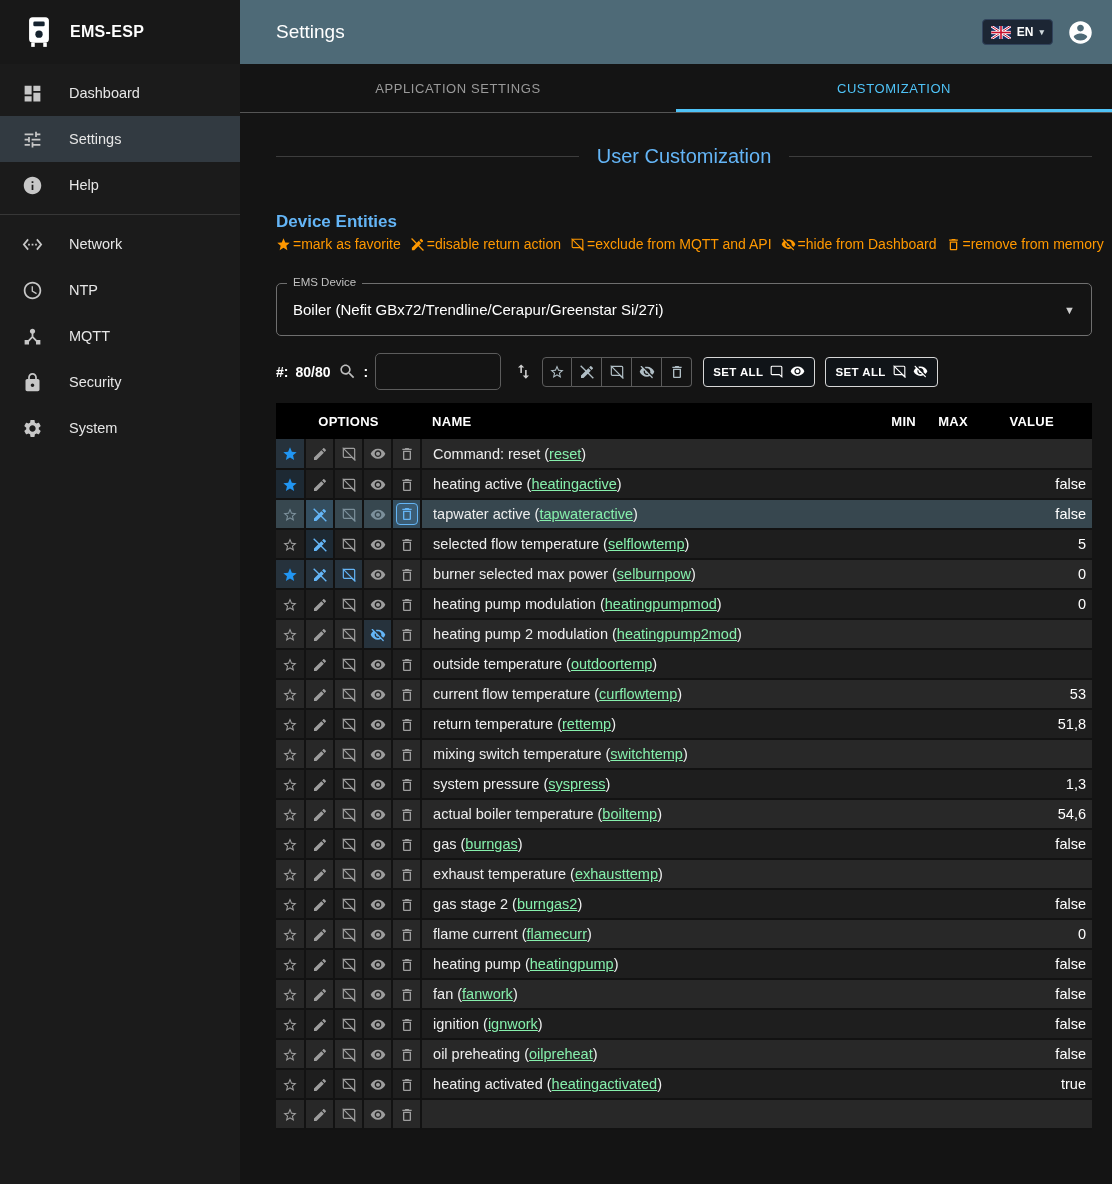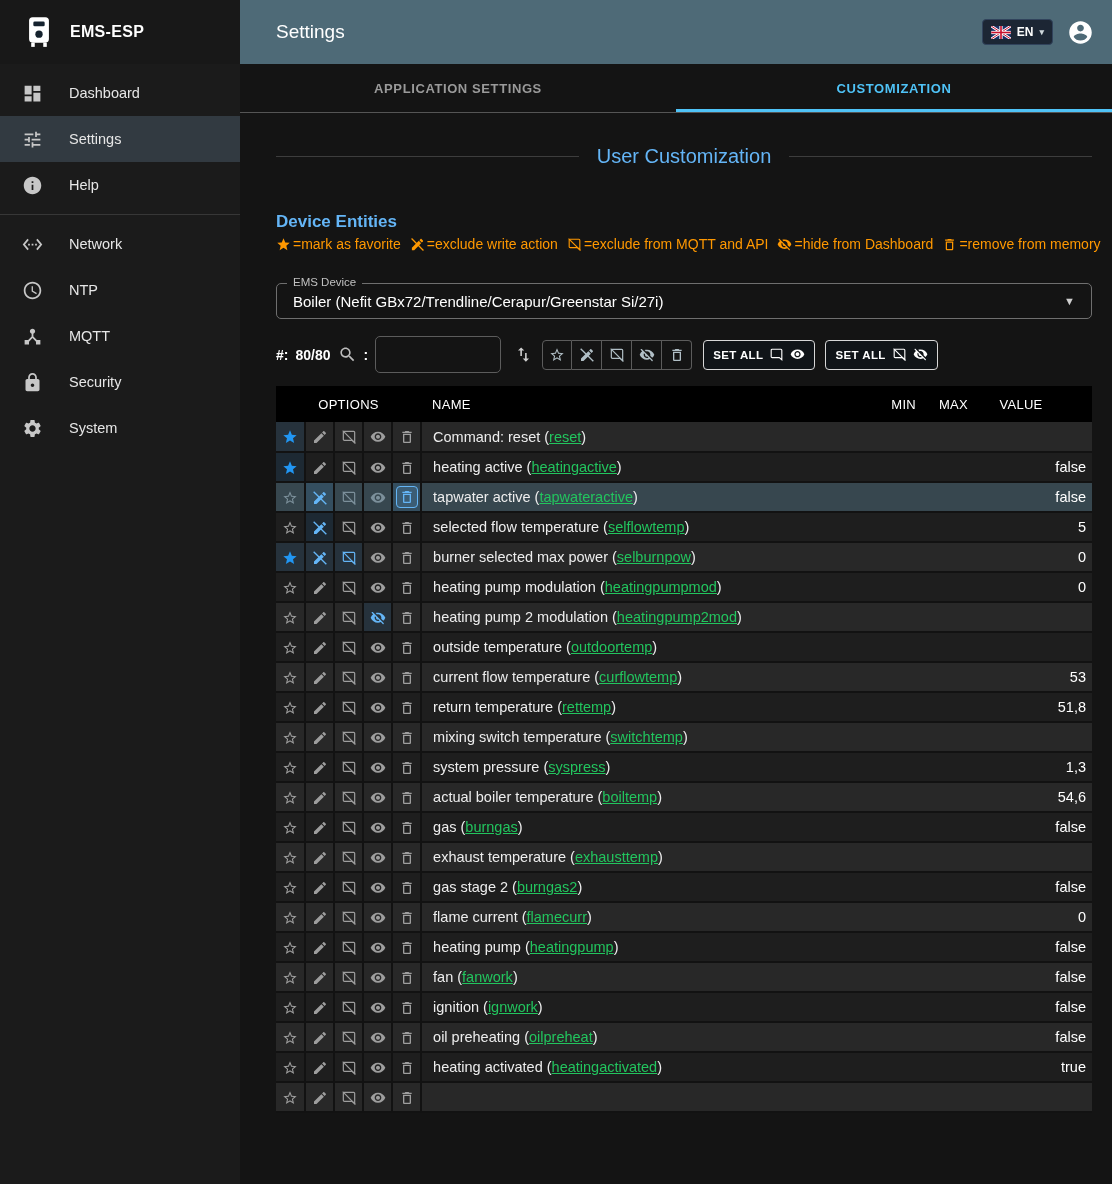--- a/index.html
+++ b/index.html
@@ -22,37 +22,37 @@
 .topbar{height:64px;flex:0 0 64px;background:#4e6a77;display:flex;align-items:center;padding:0 18px 0 36px;}
 .topbar-title{color:#fff;font-size:19px;font-weight:500;}
 .topbar-right{margin-left:auto;display:flex;align-items:center;gap:14px;}
 .lang-btn{display:flex;align-items:center;gap:6px;background:#1c2634;border:1px solid #31435c;border-radius:4px;color:#fff;font-size:12px;font-weight:bold;padding:5px 8px;cursor:pointer;font-family:inherit;}
 .flag svg{width:20px;height:13px;border-radius:1px;display:block;}
 .caret{font-size:9px;color:#cfd8dc;}
 .account-btn{color:#fff;display:flex;cursor:pointer;background:none;border:none;}
 .account-btn svg{width:27px;height:27px;}
 
 .tab-bar{height:49px;flex:0 0 49px;display:flex;background:#141414;border-bottom:1px solid rgba(255,255,255,.28);}
-.tab{flex:1;display:flex;align-items:center;justify-content:center;font-size:13px;font-weight:bold;letter-spacing:.6px;color:#9a9a9a;cursor:pointer;}
+.tab{flex:1;display:flex;align-items:center;justify-content:center;font-size:13px;font-weight:normal;letter-spacing:.6px;color:#9a9a9a;cursor:pointer;}
 .tab.active{color:#4fc3f7;box-shadow:inset 0 -3px 0 #4fc3f7;}
 
 .content{flex:1;padding:24px 20px 0 36px;overflow:hidden;}
 .title-row{display:flex;align-items:center;gap:18px;margin-top:8px;}
 .title-row .line{flex:1;height:1px;background:#3d3d3d;}
 .page-title{color:#64b5f6;font-size:20px;font-weight:400;}
 .section-title{color:#64b5f6;font-size:17px;font-weight:bold;margin-top:44px;}
 .hint{color:#ff9800;font-size:13.5px;margin-top:19px;}
 .legend{display:flex;align-items:flex-start;margin-top:4px;color:#ff9800;font-size:14px;white-space:nowrap;}
 .legend-item{display:inline-flex;align-items:center;margin-right:9px;}
 .legend-icon{margin-right:2px;}
 .legend-icon svg{width:15px;height:15px;}
 .icon{display:inline-flex;align-items:center;justify-content:center;vertical-align:middle;}
 .icon svg{display:block;}
 
-.device-select{position:relative;margin-top:31px;height:36px;border:1px solid #6f6f6f;border-radius:5px;display:flex;align-items:center;padding:0 16px;color:#fff;font-size:15px;cursor:pointer;}
+.device-select{position:relative;margin-top:31px;height:53px;border:1px solid #6f6f6f;border-radius:5px;display:flex;align-items:center;padding:0 16px;color:#fff;font-size:15px;cursor:pointer;}
 .select-label{position:absolute;top:-8px;left:10px;background:#141414;padding:0 6px;font-size:11.5px;color:#c0c0c0;}
 .select-caret{margin-left:auto;color:#cfcfcf;font-size:11px;}
 
 .filter-row{display:flex;align-items:center;margin-top:17px;gap:7px;}
 .count-prefix,.count{color:#fff;font-size:14px;font-weight:bold;}
 .search-icon{color:#bdbdbd;}
 .search-icon svg{width:19px;height:19px;}
 .colon{color:#fff;font-weight:bold;font-size:14px;}
 .search-input{width:126px;height:37px;background:transparent;border:1px solid #5c5c5c;border-radius:5px;color:#fff;padding:0 10px;font-size:14px;outline:none;font-family:inherit;}
 .filter-sort{color:#cfcfcf;margin-left:6px;}
@@ -60,41 +60,41 @@
 .toggle-group{display:flex;margin-left:2px;}
 .toggle-btn{width:30px;height:30px;background:transparent;border:1px solid #5c5c5c;border-left-width:0;display:flex;align-items:center;justify-content:center;color:#b0bec5;cursor:pointer;padding:0;}
 .toggle-btn:first-child{border-left-width:1px;border-radius:4px 0 0 4px;}
 .toggle-btn:last-child{border-radius:0 4px 4px 0;}
 .toggle-btn .icon svg{width:16px;height:16px;}
 .set-all-group{display:flex;gap:10px;margin-left:4px;}
 .set-all-btn{display:flex;align-items:center;gap:6px;height:30px;padding:0 9px;background:#101418;border:1px solid #d7d7d7;border-radius:4px;color:#fff;font-size:11.5px;font-weight:bold;letter-spacing:.4px;cursor:pointer;font-family:inherit;}
 .btn-icon svg{width:15px;height:15px;}
 
 .entity-table{width:100%;border-collapse:collapse;margin-top:13px;table-layout:fixed;}
-.entity-table th{background:#000;color:#fff;font-size:13px;font-weight:normal;height:36px;letter-spacing:.3px;}
+.entity-table th{background:#000;color:#fff;font-size:13px;font-weight:bold;height:36px;letter-spacing:.3px;}
 th.h-options{text-align:center;}
 th.h-name{text-align:left;padding-left:11px;}
 th.h-min{text-align:right;}
 th.h-max{text-align:right;padding-right:4px;}
-th.h-value{text-align:center;padding-right:22px;}
+th.h-value{text-align:right;padding-right:38px;}
 .entity-row{height:30px;}
 .entity-row:nth-child(odd){background:#282828;}
 .entity-row:nth-child(even){background:#1e1e1e;}
 .entity-row.selected{background:#37474f;}
 .entity-table td{border-bottom:2px solid #121212;overflow:hidden;}
 td.opt{text-align:center;border-right:2px solid #121212;color:#9e9e9e;cursor:pointer;}
 td.opt .icon svg{width:16px;height:16px;}
 td.opt.active{color:#64b5f6;background:rgba(33,150,243,.10);}
 td.opt.active[data-name="favorite-toggle"]{color:#2196f3;}
 .selected td.opt{color:#7c909b;}
 .selected td.opt.active{color:#64b5f6;}
 td.opt.boxed .icon{border:1px solid #64b5f6;background:rgba(100,181,246,.15);border-radius:4px;padding:2px;}
 td.name-cell{padding-left:11px;color:#ededed;font-size:14.5px;white-space:nowrap;}
 .paren{color:#ededed;}
-a.short{color:#22c55e;text-decoration:underline;cursor:pointer;}
+a.short{color:#86efac;text-decoration:underline;cursor:pointer;}
 td.num{text-align:right;color:#fff;font-size:14.5px;padding-right:6px;white-space:nowrap;}
 </style>
 </head>
 <body>
 
 <div class="app" data-name="app-root">
   <aside class="sidebar" data-name="sidebar">
     <div class="sidebar-header" data-name="sidebar-header">
       <span class="logo icon" data-name="ems-esp-logo">
           <svg viewBox="0 0 24 24">
@@ -229,21 +229,21 @@
             </span>
             <span data-name="legend-text">=mark as favorite</span>
           </span>
           <span class="legend-item" data-name="legend-item">
             <span class="icon legend-icon" data-name="edit-off-icon">
               <svg viewBox="0 0 24 24">
                 <path fill="currentColor" d="M3 17.25V21h3.75L17.81 9.94l-3.75-3.75L3 17.25zM20.71 7.04c.39-.39.39-1.02 0-1.41l-2.34-2.34c-.39-.39-1.02-.39-1.41 0l-1.83 1.83 3.75 3.75 1.83-1.83z"></path>
                 <line x1="2.5" y1="2.5" x2="21.5" y2="21.5" stroke="currentColor" stroke-width="2"></line>
               </svg>
             </span>
-            <span data-name="legend-text">=exclude write action</span>
+            <span data-name="legend-text">=disable return action</span>
           </span>
           <span class="legend-item" data-name="legend-item">
             <span class="icon legend-icon" data-name="comments-disabled-icon">
               <svg viewBox="0 0 24 24">
                 <path fill="none" stroke="currentColor" stroke-width="1.8" d="M3.5 5c0-.83.67-1.5 1.5-1.5h14c.83 0 1.5.67 1.5 1.5v15.5l-4-3.5H5c-.83 0-1.5-.67-1.5-1.5V5z"></path>
                 <line x1="2.5" y1="2.5" x2="21.5" y2="21.5" stroke="currentColor" stroke-width="1.8"></line>
               </svg>
             </span>
             <span data-name="legend-text">=exclude from MQTT and API</span>
           </span>

